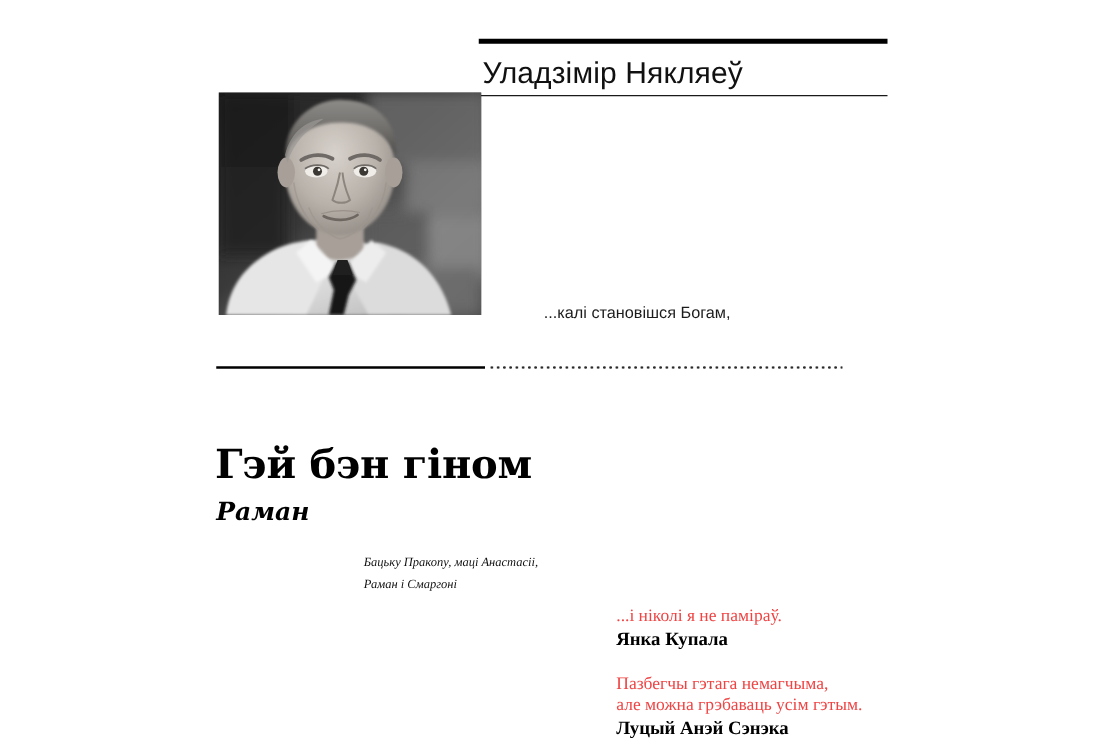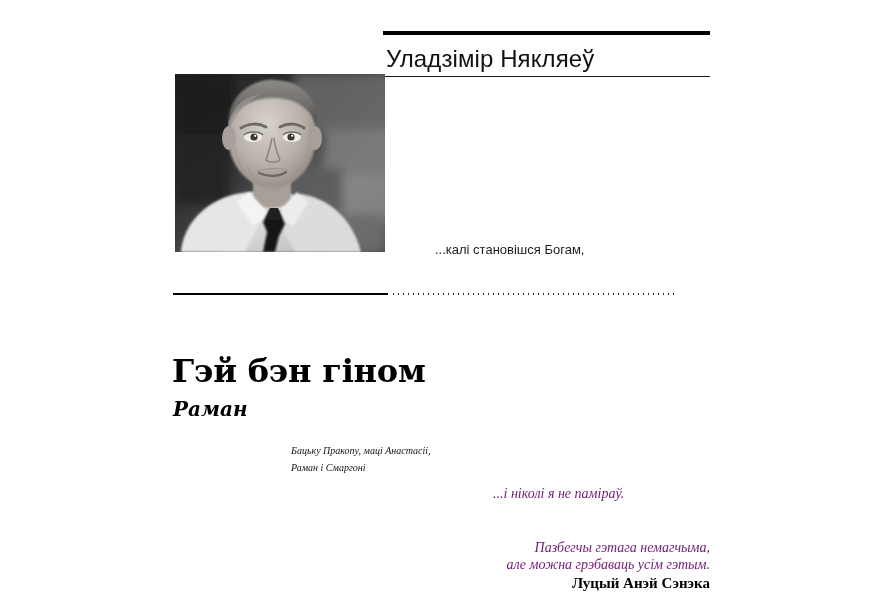--- a/index.html
+++ b/index.html
@@ -146,28 +146,27 @@
     color: #111111;
     white-space: nowrap;
   }
 
   
   .quote {
     position: absolute;
     width: 240px;
   }
   .quote-1 { left: 493px; top: 485px; }
-  .quote-2 { left: 470px; top: 539px; text-align: right; }
+  .quote-2 { left: 493px; top: 539px; }
 
   .quote .line {
     font-family: "Liberation Serif", "DejaVu Serif", serif;
     font-size: 14px;
-    font-style: italic;
     line-height: 17px;
-    color: #701a75;
+    color: #ef4444;
     white-space: nowrap;
   }
   .quote .attribution {
     font-family: "Liberation Serif", "DejaVu Serif", serif;
     font-size: 15px;
     font-style: normal;
     font-weight: 700;
     line-height: 19px;
     color: #000000;
     white-space: nowrap;
@@ -285,20 +284,21 @@
   <div class="book-title">Гэй бэн гіном</div>
   <div class="book-subtitle">Раман</div>
 
   <div class="dedication">
     <div class="line">Бацьку Пракопу, маці Анастасіі,</div>
     <div class="line">Раман і Смаргоні</div>
   </div>
 
   <div class="quote quote-1">
     <div class="line">...і ніколі я не паміраў.</div>
+    <div class="attribution">Янка Купала</div>
   </div>
 
   <div class="quote quote-2">
     <div class="line">Пазбегчы гэтага немагчыма,</div>
     <div class="line">але можна грэбаваць усім гэтым.</div>
     <div class="attribution">Луцый Анэй Сэнэка</div>
   </div>
 
 </div>
 

